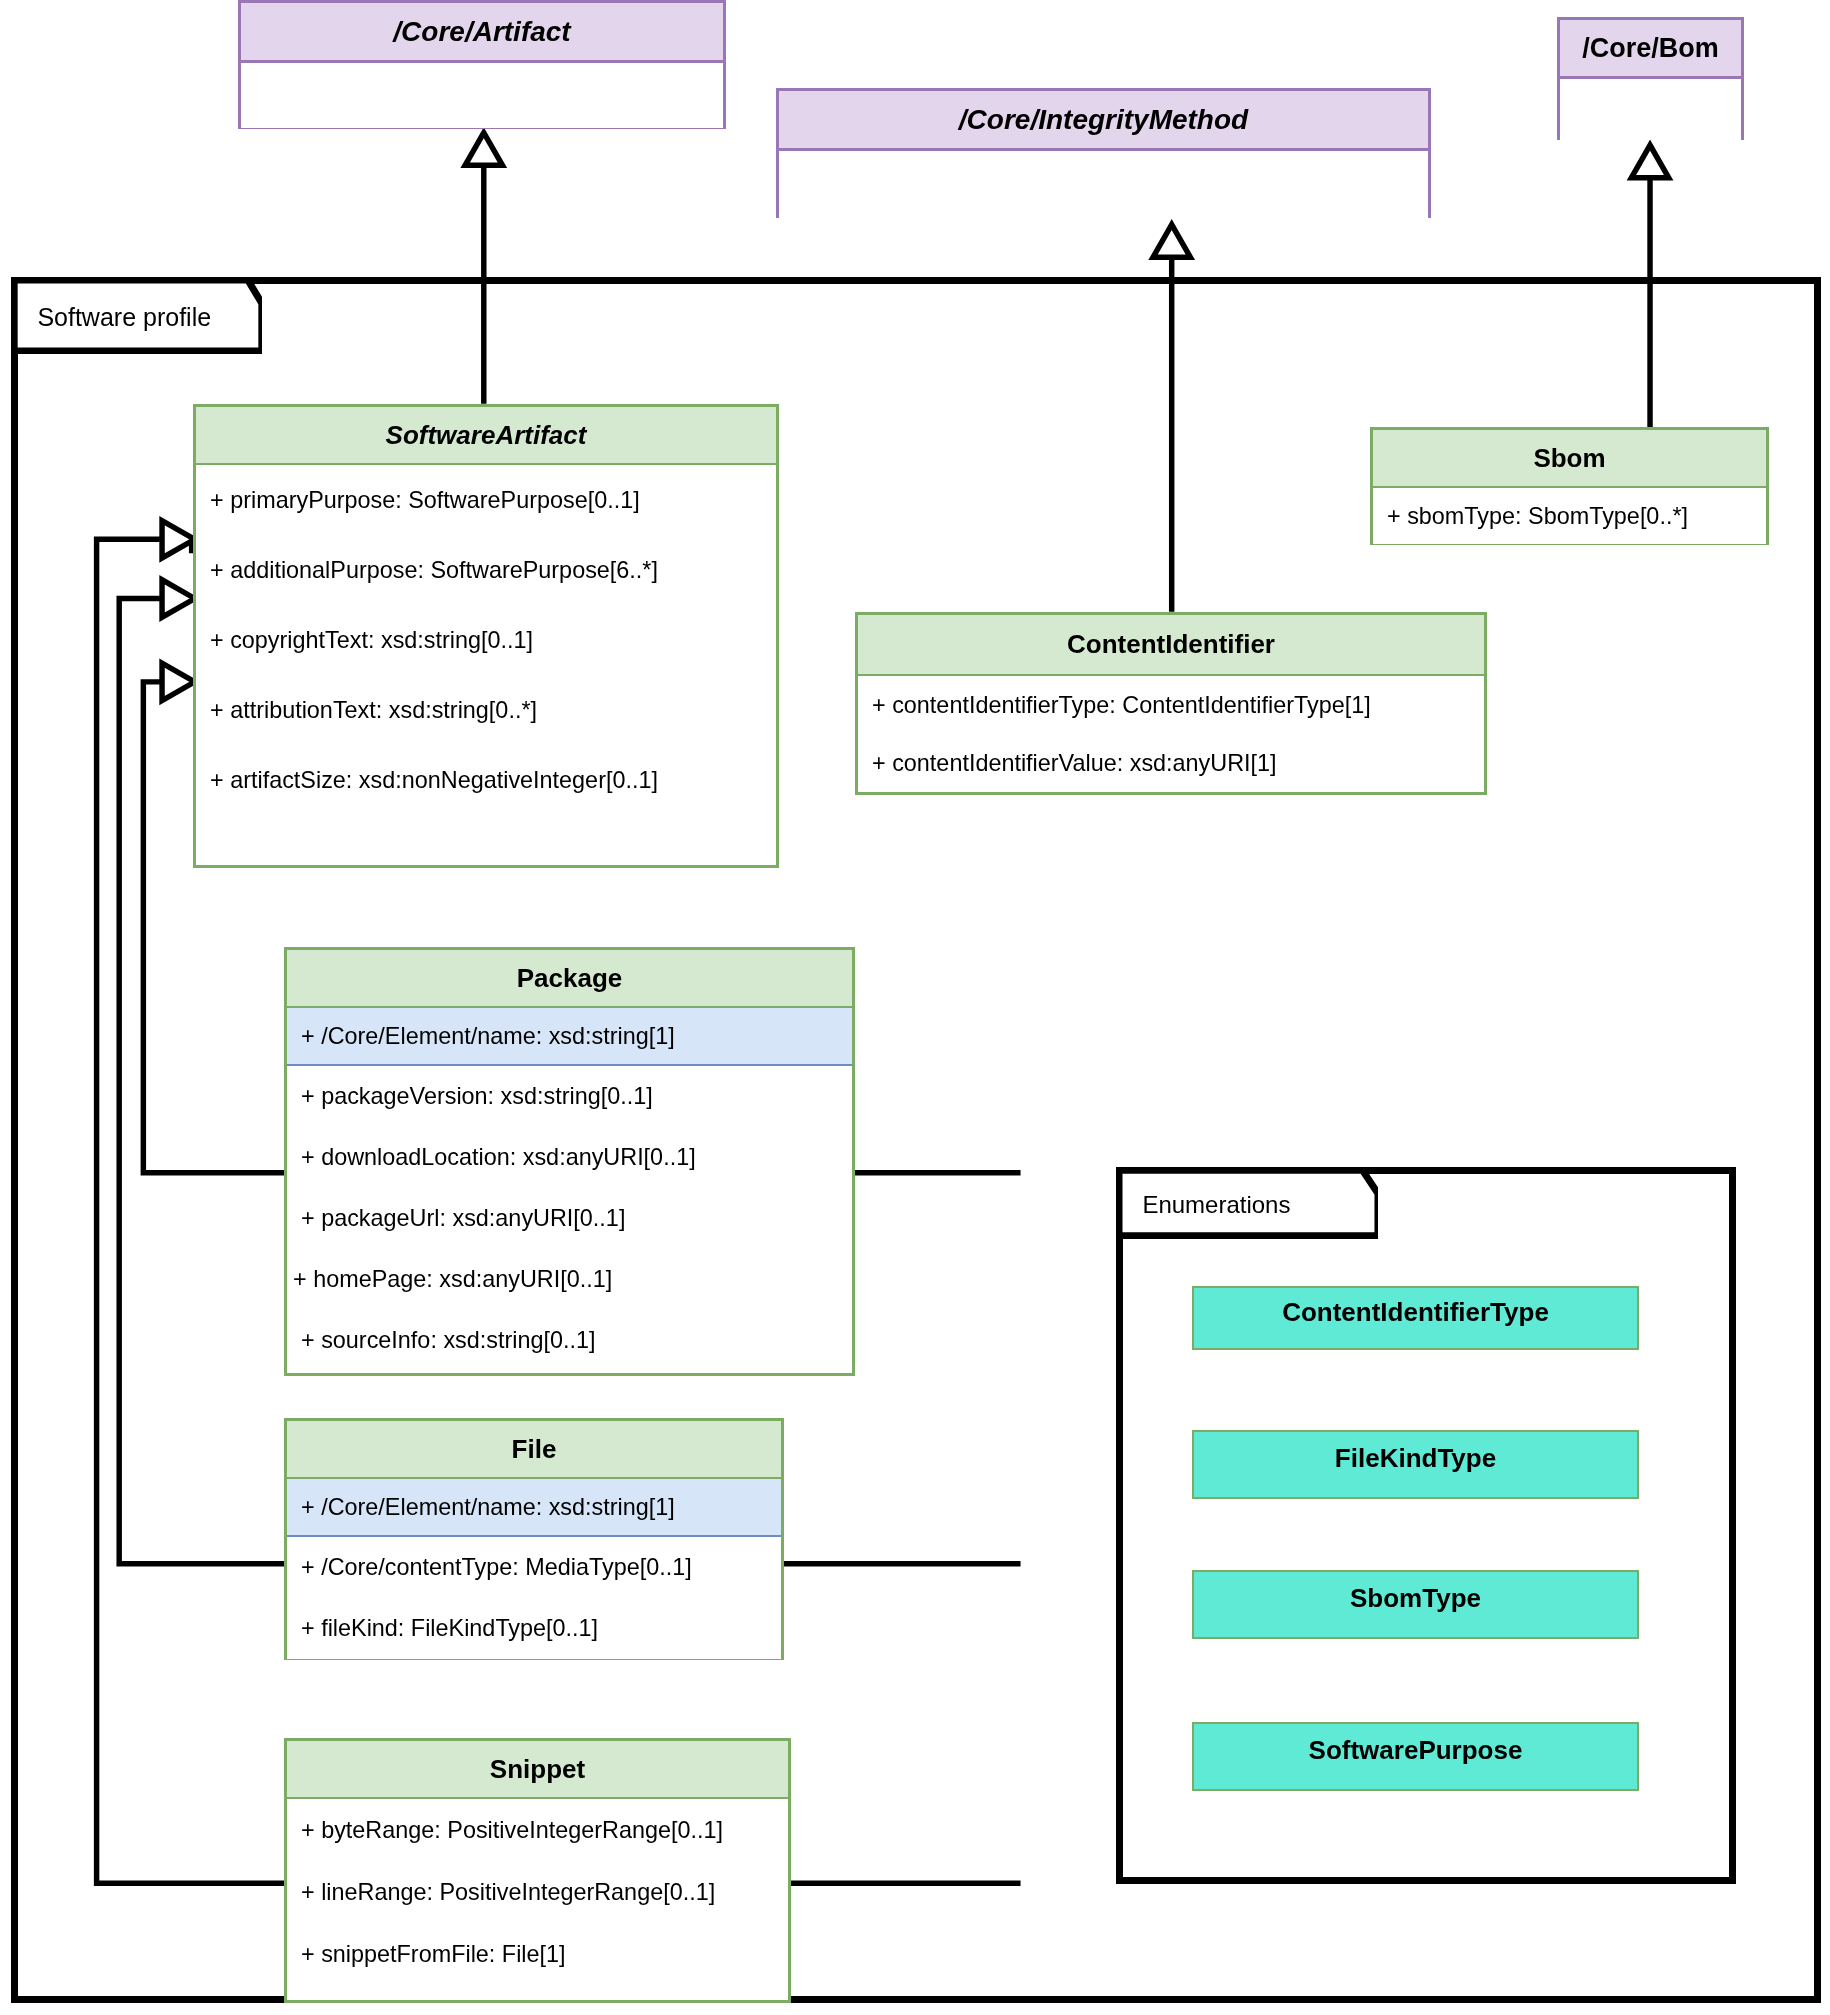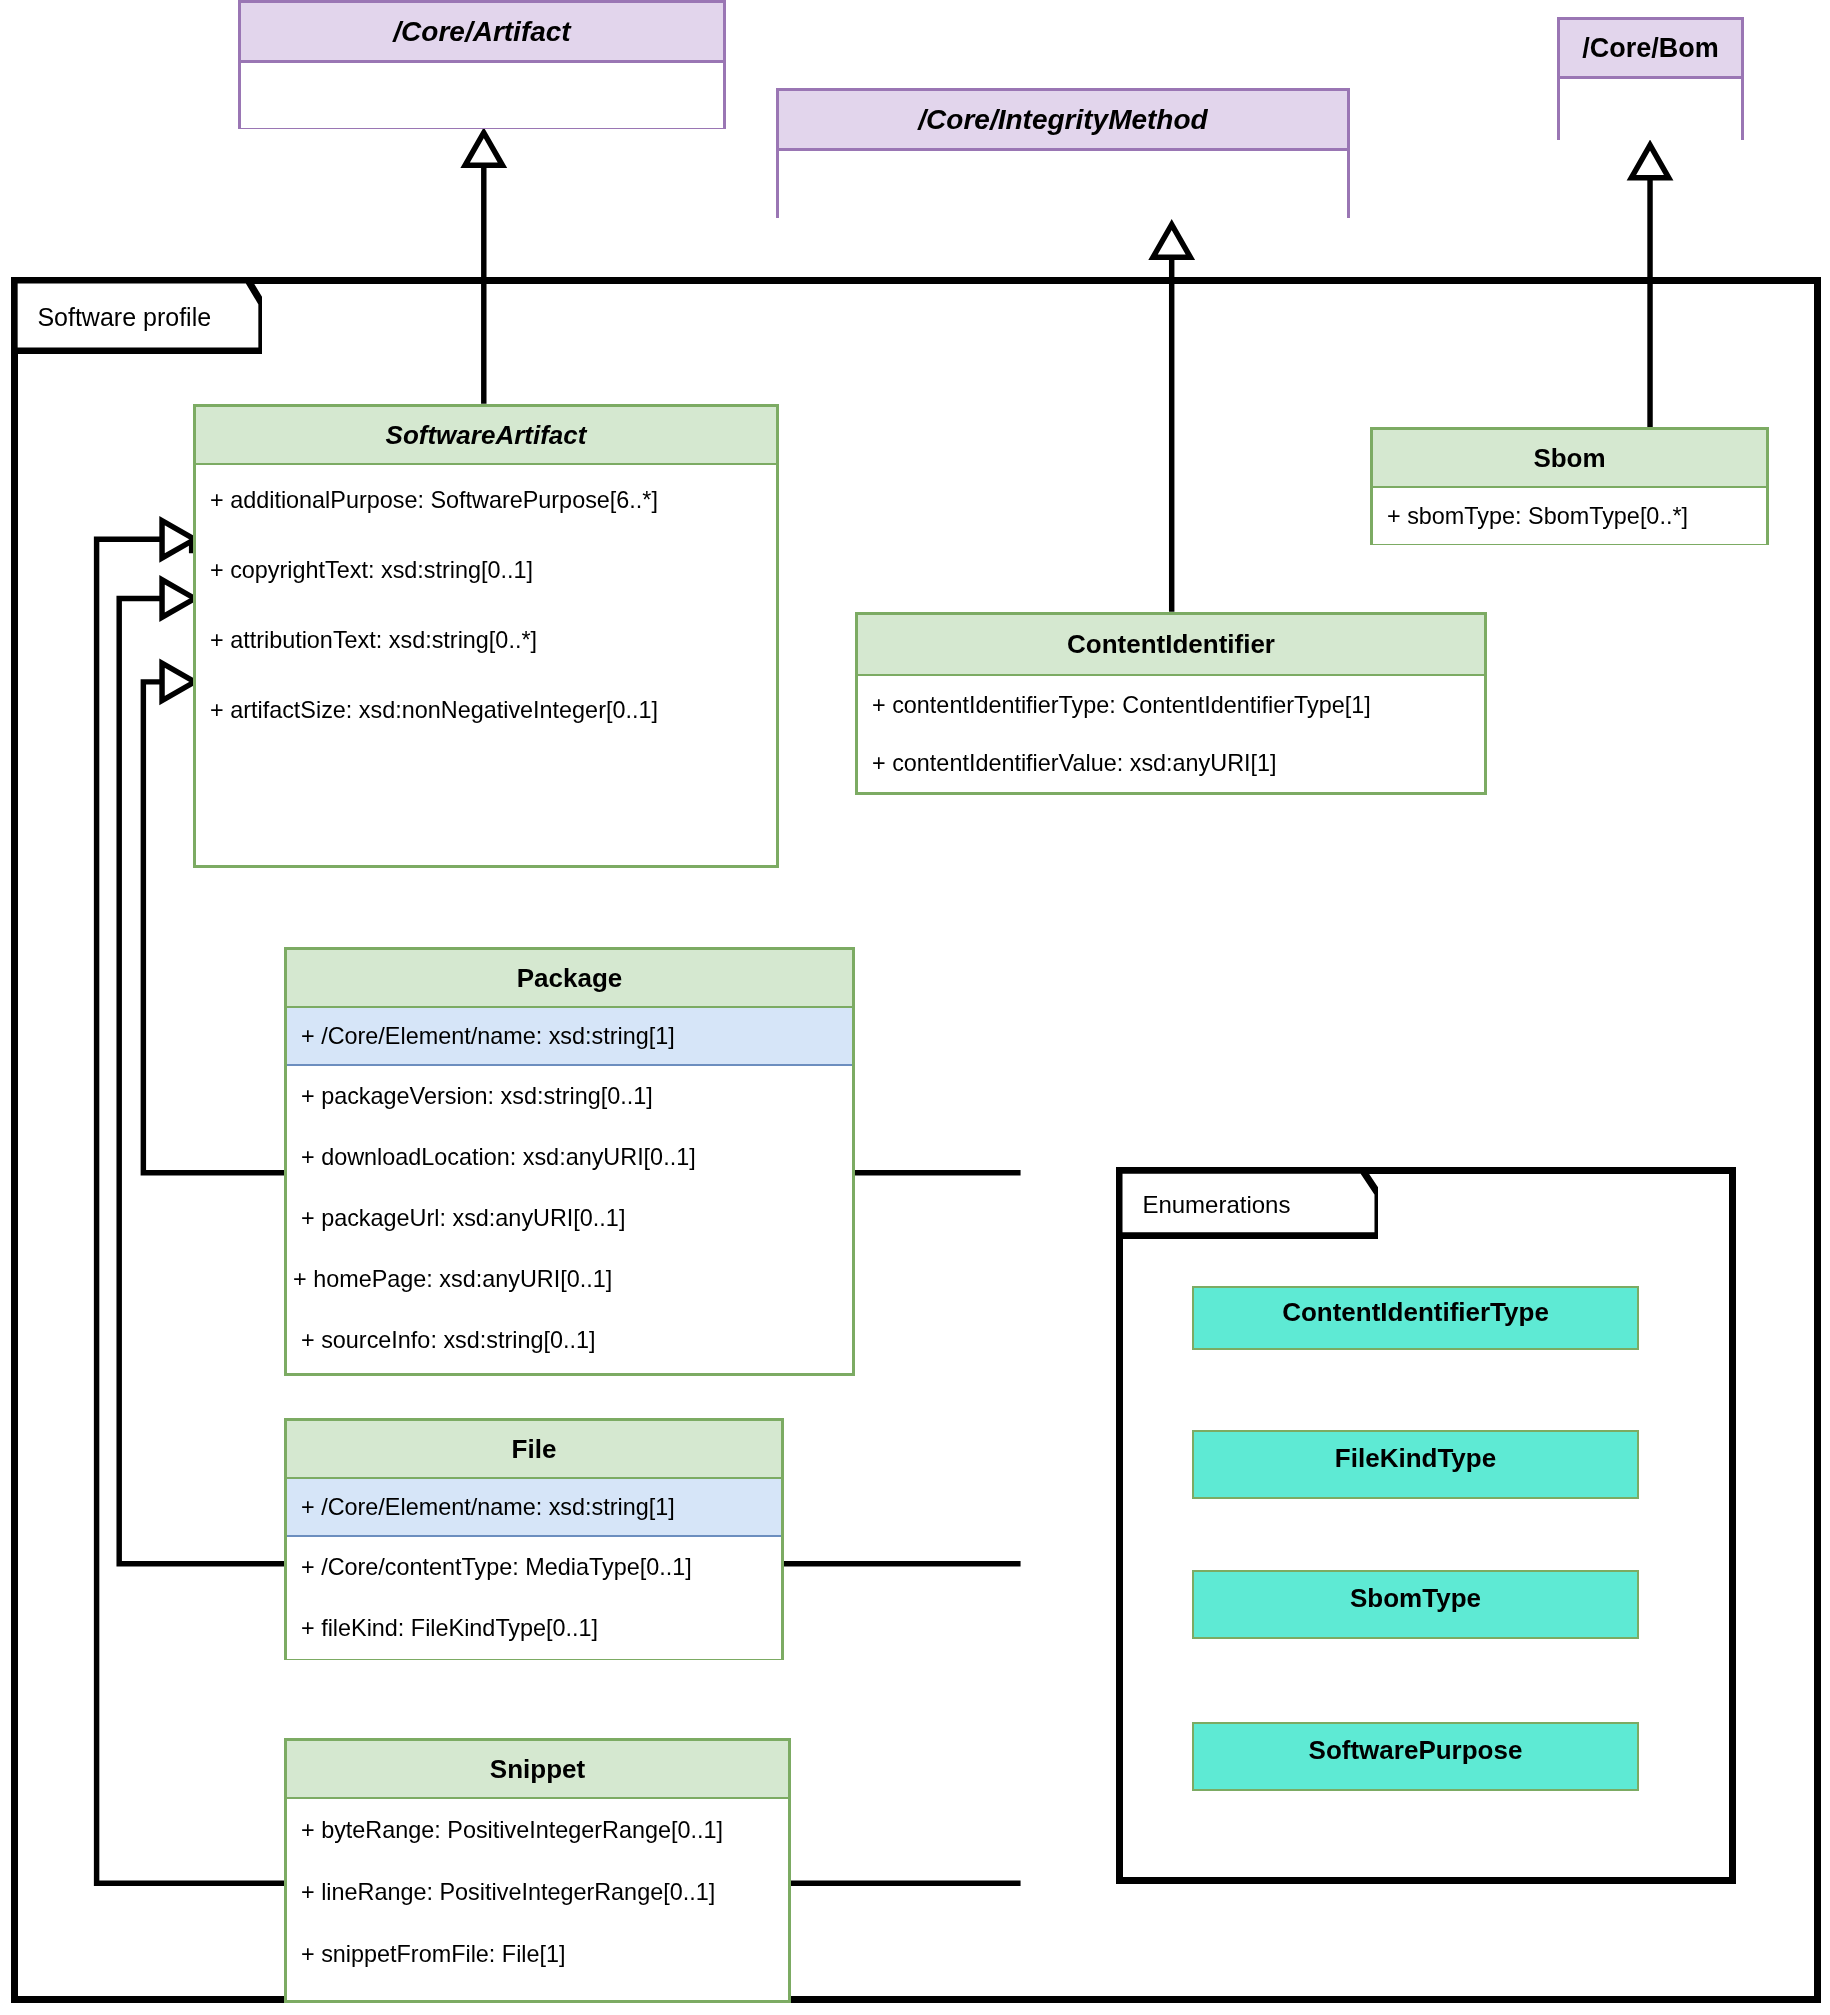--- a/index.html
+++ b/index.html
@@ -77,41 +77,42 @@
       <polygon points="250,768 208,744 208,792"></polygon>
       <polygon points="250,875 208,851 208,899"></polygon>
     </g>
   </svg>
 
   <div class="umlbox core" style="left:238px;top:0px;width:488px;height:129px;">
     <div class="hdr" style="height:60px;font-size:28px;">/Core/Artifact</div>
     <div class="attrs" style="height:65px;"></div>
   </div>
 
-  <div class="umlbox core" style="left:776px;top:88px;width:574px;height:130px;">
+  <div class="umlbox core" style="left:776px;top:88px;width:655px;height:130px;">
     <div class="hdr" style="height:60px;font-size:28px;">/Core/IntegrityMethod</div>
     <div class="attrs" style="height:67px;"></div>
   </div>
 
   <div class="umlbox core" style="left:1557px;top:17px;width:187px;height:123px;">
     <div class="hdr" style="height:59px;font-size:27px;font-style:normal;font-weight:bold;">/Core/Bom</div>
     <div class="attrs" style="height:61px;"></div>
   </div>
 
   <div class="pkg" style="left:11px;top:277px;width:1810px;height:1726px;"></div>
   <div style="position:absolute;left:14px;top:280px;width:248px;height:74px;">
     <svg width="248" height="74" viewBox="0 0 318 95" style="position:absolute;left:0;top:0;">
       <path d="M 0 0 L 300 0 L 318 30 L 318 91 L 0 91 Z" fill="#ffffff" stroke="#000" stroke-width="9"></path>
     </svg>
     <span style="position:absolute;left:23.4px;top:50%;transform:translateY(-50%);font-size:25px;">Software profile</span>
   </div>
 
   <div class="umlbox sw italic-title" style="left:193px;top:404px;width:586px;height:464px;">
     <div class="hdr" style="height:58px;font-size:26px;">SoftwareArtifact</div>
     <div class="attrs">
+      <div class="attr" style="height:70px;font-size:23.4px;">+ primaryPurpose: SoftwarePurpose[0..1]</div>
       <div class="attr" style="height:70px;font-size:23.4px;">+ additionalPurpose: SoftwarePurpose[6..*]</div>
       <div class="attr" style="height:70px;font-size:23.4px;">+ copyrightText: xsd:string[0..1]</div>
       <div class="attr" style="height:70px;font-size:23.4px;">+ attributionText: xsd:string[0..*]</div>
       <div class="attr" style="height:70px;font-size:23.4px;">+ artifactSize: xsd:nonNegativeInteger[0..1]</div>
     </div>
   </div>
 
   <div class="umlbox sw" style="left:855px;top:612px;width:632px;height:183px;">
     <div class="hdr" style="height:61px;font-size:26px;">ContentIdentifier</div>
     <div class="attrs">

